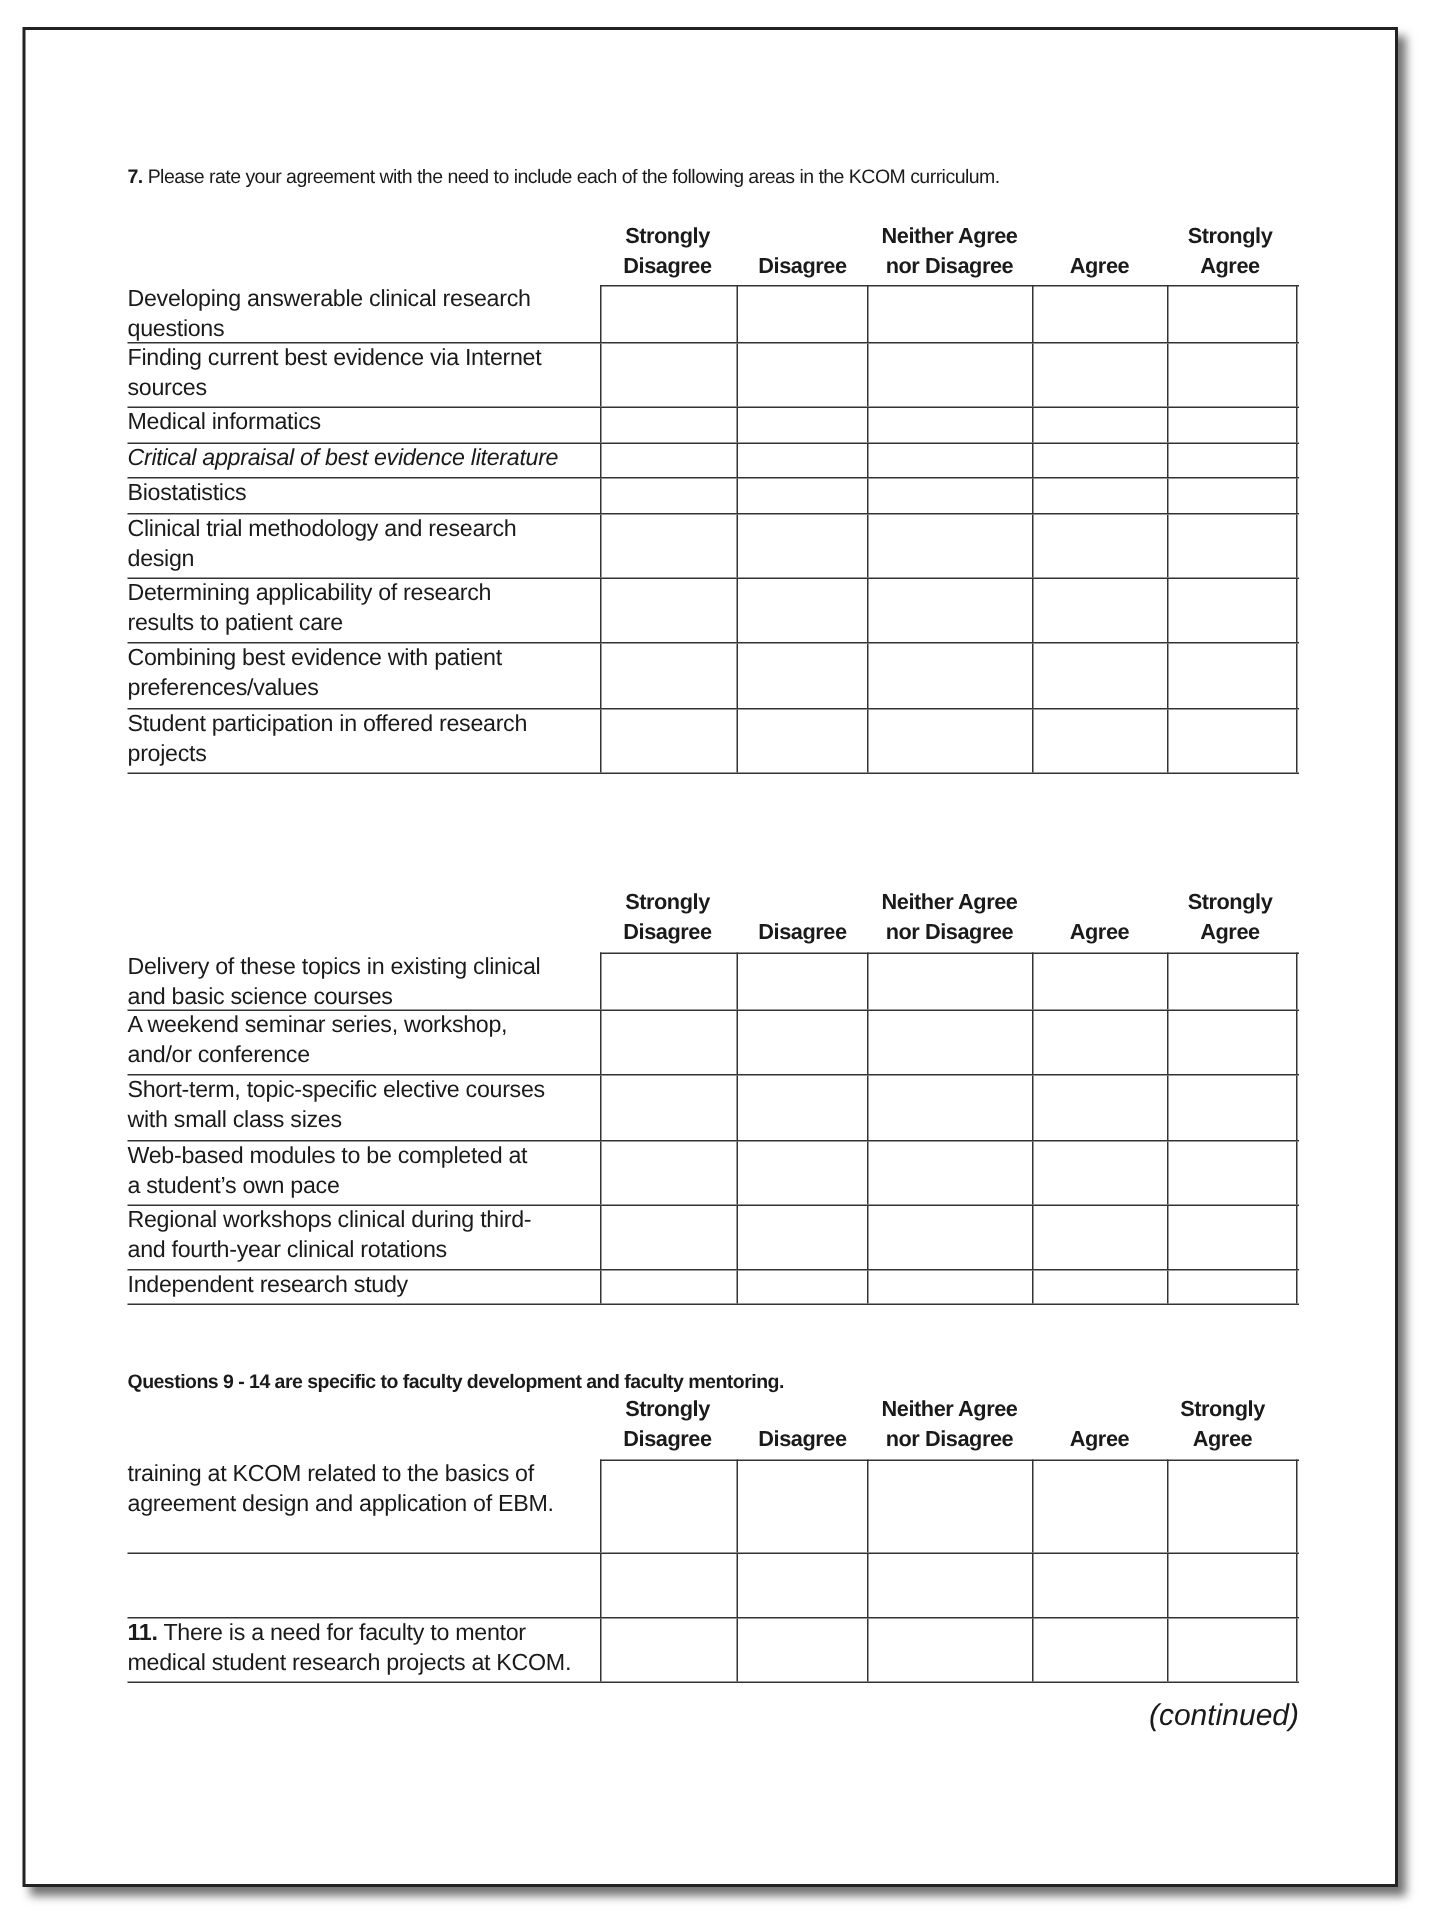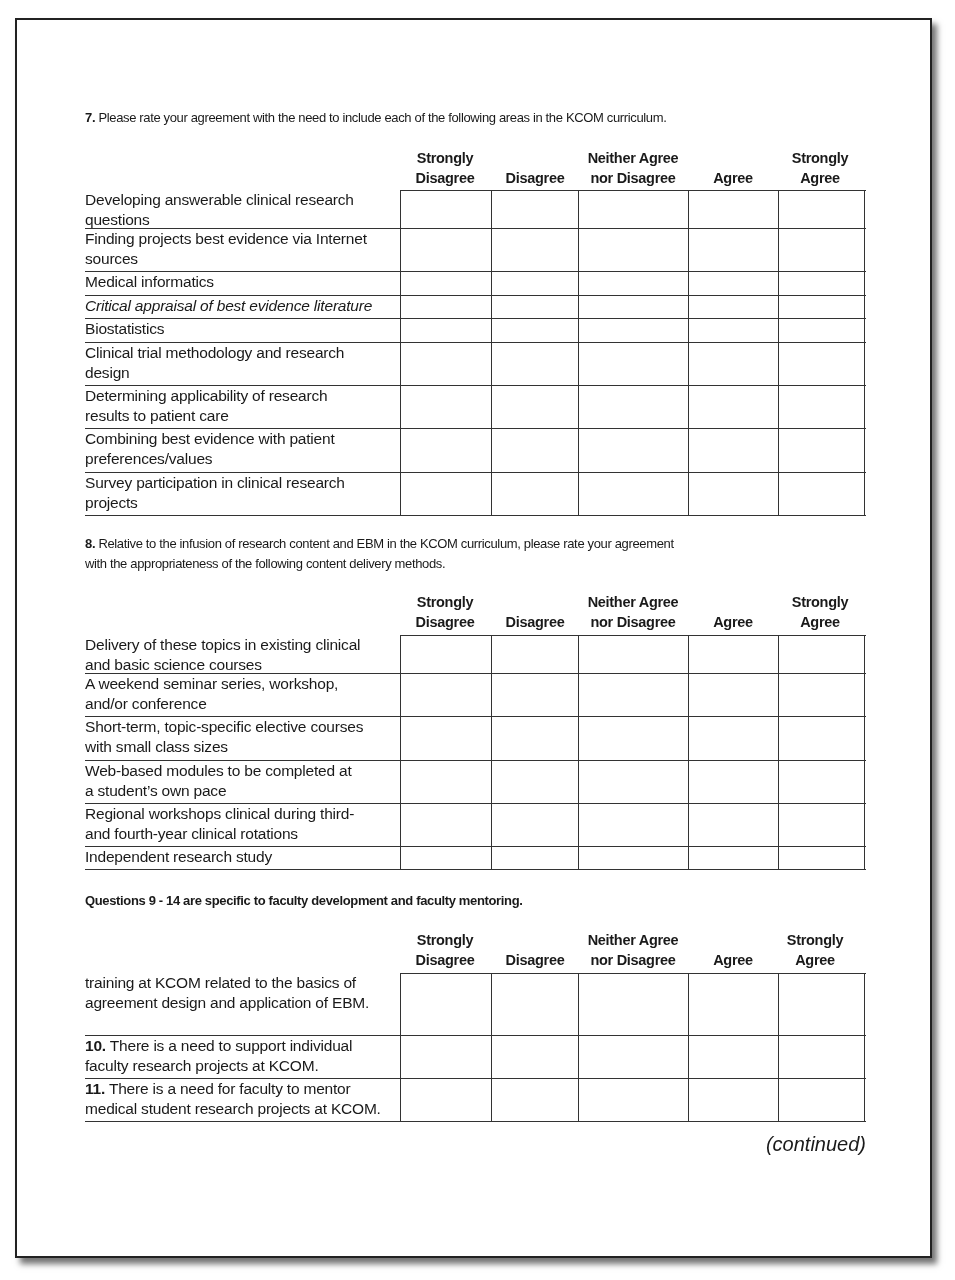--- a/index.html
+++ b/index.html
@@ -5,21 +5,21 @@
   html, body { margin: 0; padding: 0; background: #ffffff; }
   body { width: 955px; height: 1280px; position: relative; overflow: hidden;
          font-family: "Liberation Sans", sans-serif; color: #1a1a1a; }
   .page { position: absolute; left: 15px; top: 18px; width: 913px; height: 1236px;
           border: 2px solid #222; background: #fff;
           box-shadow: 5px 6px 6px rgba(0,0,0,0.55); }
   .title { position: absolute; left: 0; top: 28px; width: 100%; text-align: center;
            font-weight: bold; font-size: 15.5px; line-height: 21px; letter-spacing: -0.3px; }
   .q { position: absolute; left: 68px; font-size: 13px; line-height: 20px; letter-spacing: -0.35px; }
   .q b { font-weight: bold; }
-  .sectionhead { font-weight: bold; }
+  .sectionhead { font-weight: bold; margin-top: 20px; }
   .tbl { position: absolute; left: 68px; width: 781px; }
   .hdr { position: absolute; top: 0; font-weight: bold; font-size: 14.5px; line-height: 20px;
          text-align: center; letter-spacing: -0.3px; }
   .row { position: absolute; left: 0; width: 781px; border-bottom: 1.5px solid #333; box-sizing: border-box; }
   .row .label { position: absolute; left: 0; top: 0; width: 310px; font-size: 15.5px; line-height: 20px;
                 letter-spacing: -0.2px; padding-top: 0px; }
   .row .label b { font-weight: bold; }
   .cells { position: absolute; left: 315px; top: 0; bottom: 0; width: 466px; display: flex; }
   .cell { height: 100%; border-left: 1.5px solid #333; box-sizing: border-box; }
   .cell:last-child { border-right: 1.5px solid #333; }
@@ -66,21 +66,21 @@
         <div class="cells">
           <div class="cell" style="width: 91px;"></div>
           <div class="cell" style="width: 87px;"></div>
           <div class="cell" style="width: 110px;"></div>
           <div class="cell" style="width: 90px;"></div>
           <div class="cell" style="width: 86.5px;"></div>
         </div>
       </div>
       <div class="row" style="top: 81px; height: 43px;">
         <div class="label">
-          <div>Finding projects best evidence via Internet</div>
+          <div>Finding current best evidence via Internet</div>
           <div>sources</div>
         </div>
         <div class="cells">
           <div class="cell" style="width: 91px;"></div>
           <div class="cell" style="width: 87px;"></div>
           <div class="cell" style="width: 110px;"></div>
           <div class="cell" style="width: 90px;"></div>
           <div class="cell" style="width: 86.5px;"></div>
         </div>
       </div>
@@ -154,37 +154,33 @@
         <div class="cells">
           <div class="cell" style="width: 91px;"></div>
           <div class="cell" style="width: 87px;"></div>
           <div class="cell" style="width: 110px;"></div>
           <div class="cell" style="width: 90px;"></div>
           <div class="cell" style="width: 86.5px;"></div>
         </div>
       </div>
       <div class="row" style="top: 325px; height: 43px;">
         <div class="label">
-          <div>Survey participation in clinical research</div>
+          <div>Student participation in offered research</div>
           <div>projects</div>
         </div>
         <div class="cells">
           <div class="cell" style="width: 91px;"></div>
           <div class="cell" style="width: 87px;"></div>
           <div class="cell" style="width: 110px;"></div>
           <div class="cell" style="width: 90px;"></div>
           <div class="cell" style="width: 86.5px;"></div>
         </div>
       </div>
     </div>
 
-  <div class="q" style="top:514px;">
-    <div><b>8.</b><span> Relative to the infusion of research content and EBM in the KCOM curriculum, please rate your agreement</span></div>
-    <div>with the appropriateness of the following content delivery methods.</div>
-  </div>
 
   <div class="tbl" id="t8" style="top:572px;">
       <div class="hdr" style="left: 300px; width: 120px;">
         <div>Strongly</div>
         <div>Disagree</div>
       </div>
       <div class="hdr" style="left: 390px; width: 120px;">
         <div>&nbsp;</div>
         <div>Disagree</div>
       </div>
@@ -311,24 +307,20 @@
         </div>
         <div class="cells">
           <div class="cell" style="width: 91px;"></div>
           <div class="cell" style="width: 87px;"></div>
           <div class="cell" style="width: 110px;"></div>
           <div class="cell" style="width: 90px;"></div>
           <div class="cell" style="width: 86.5px;"></div>
         </div>
       </div>
       <div class="row" style="top: 106px; height: 43px;">
-        <div class="label">
-          <div><b>10.</b><span> There is a need to support individual</span></div>
-          <div>faculty research projects at KCOM.</div>
-        </div>
         <div class="cells">
           <div class="cell" style="width: 91px;"></div>
           <div class="cell" style="width: 87px;"></div>
           <div class="cell" style="width: 110px;"></div>
           <div class="cell" style="width: 90px;"></div>
           <div class="cell" style="width: 86.5px;"></div>
         </div>
       </div>
       <div class="row" style="top: 149px; height: 43px;">
         <div class="label">

